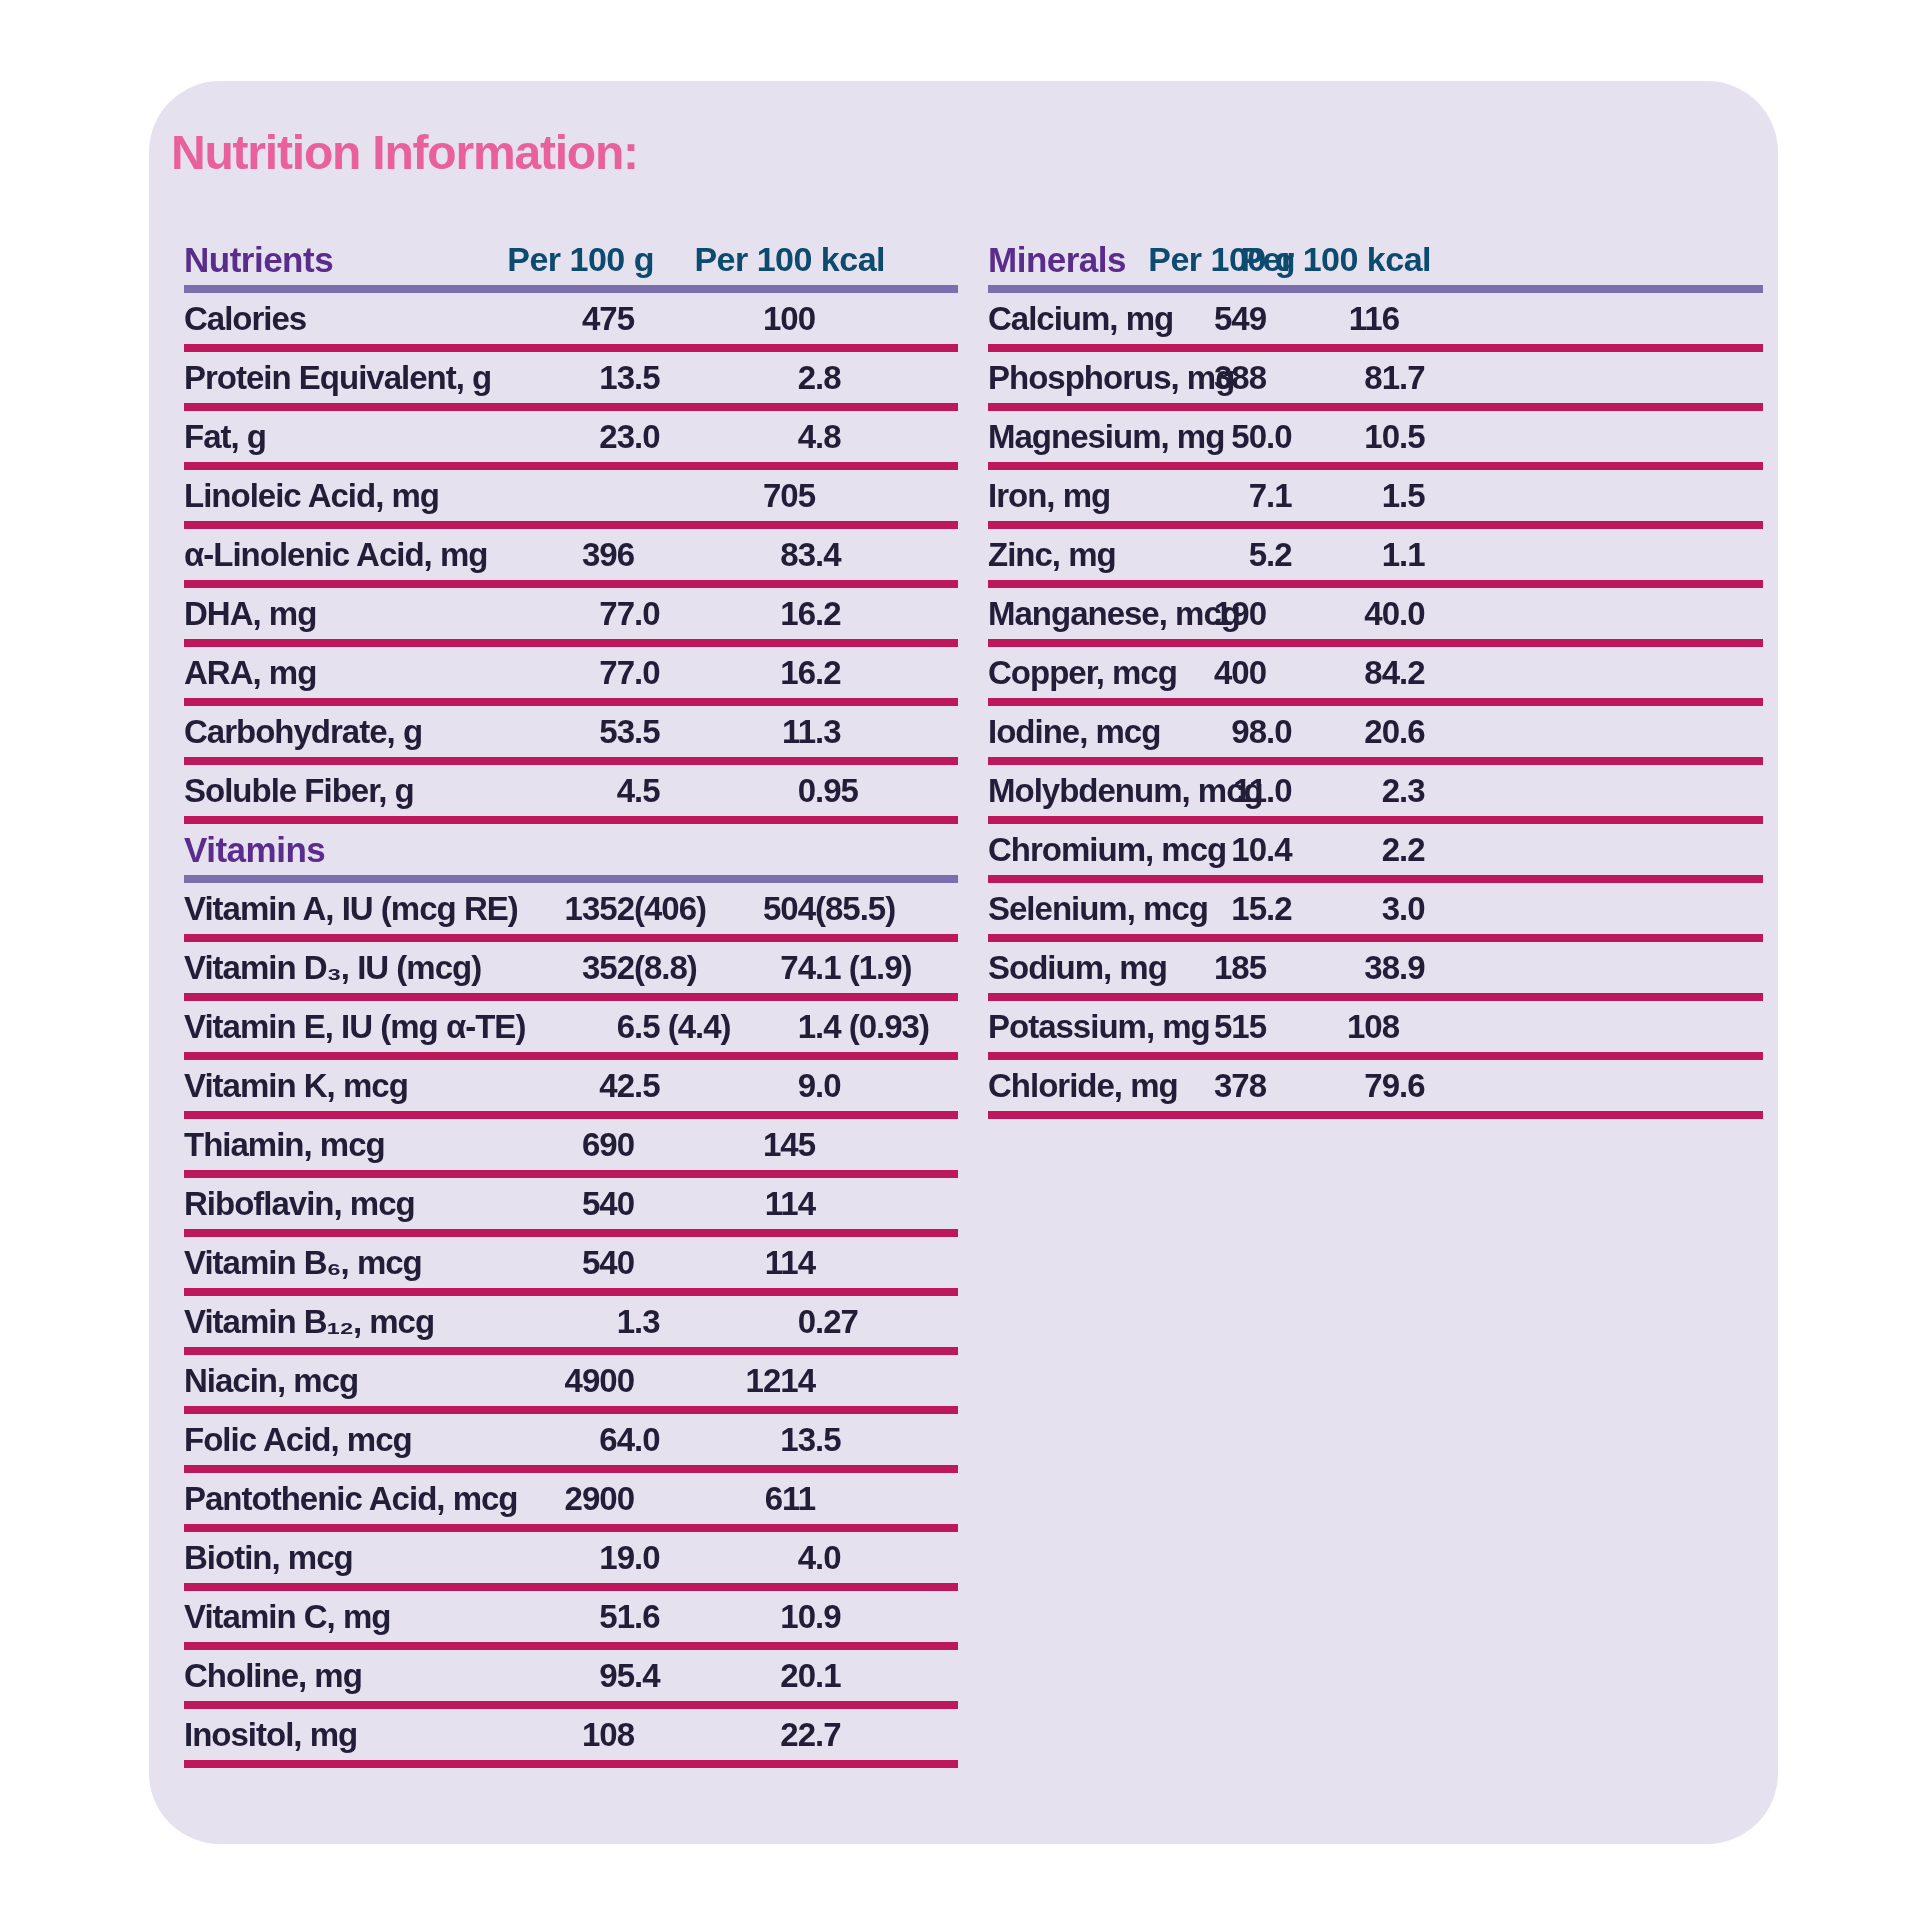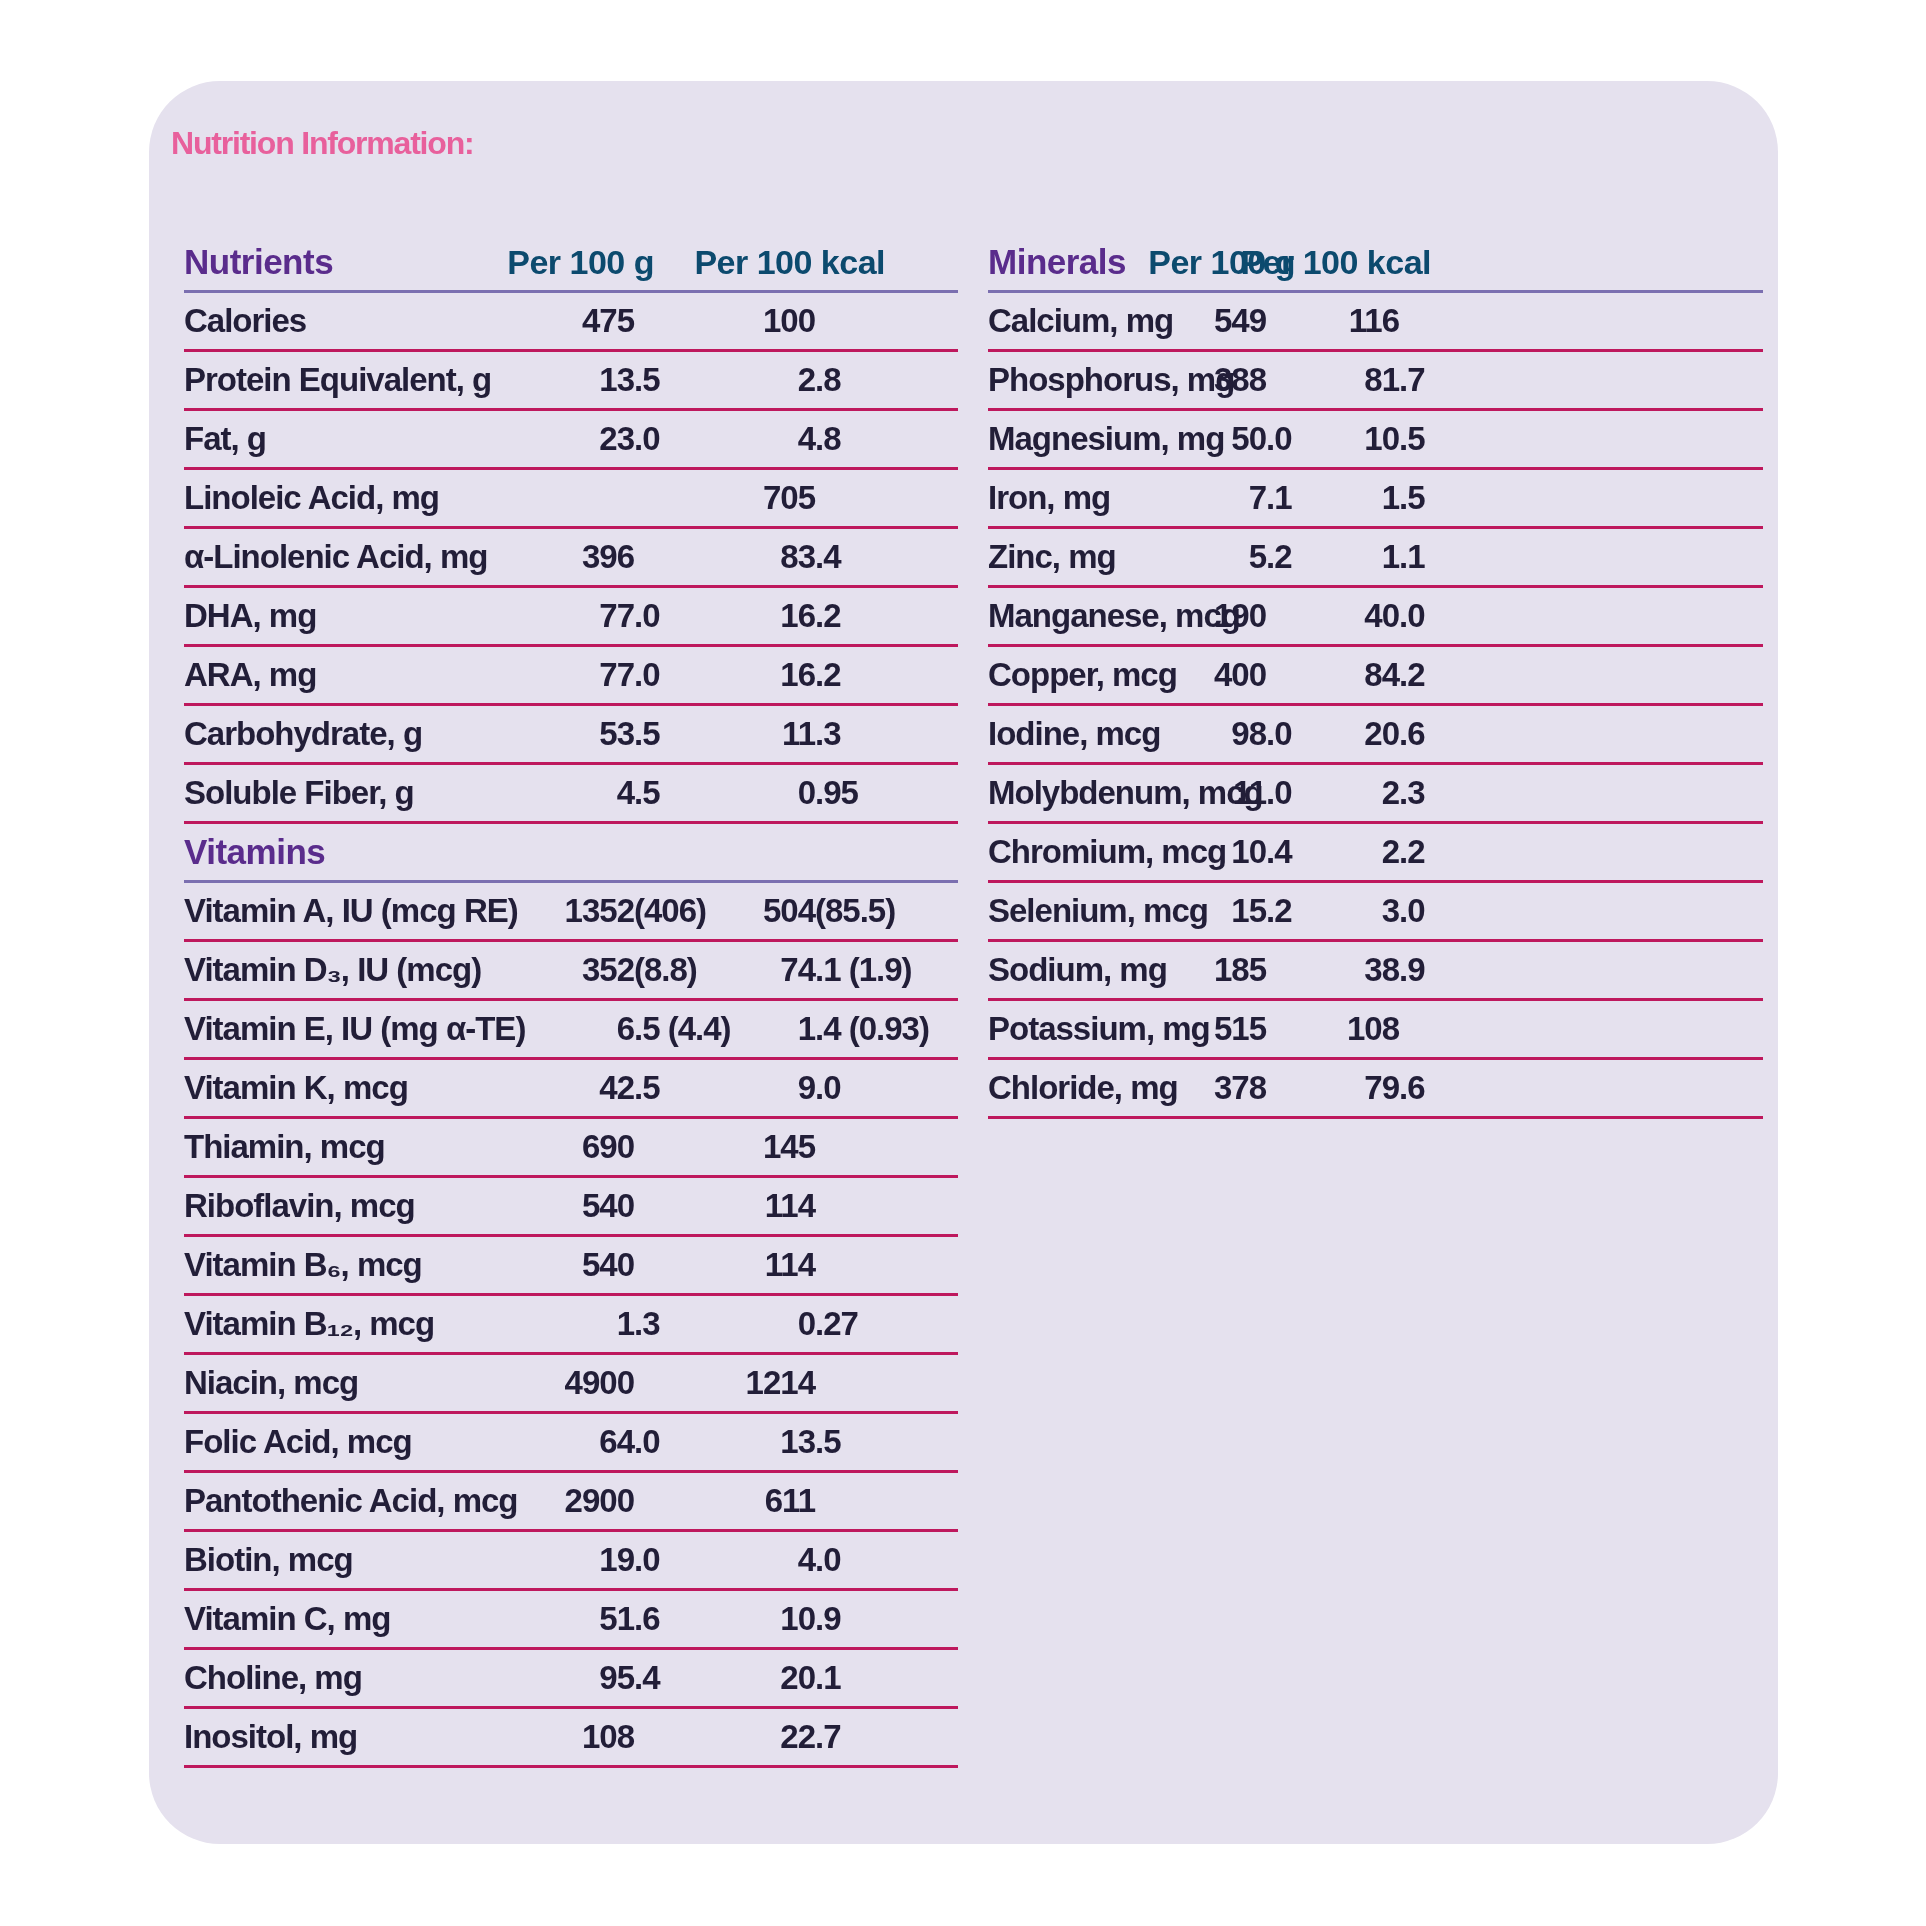--- a/index.html
+++ b/index.html
@@ -7,29 +7,29 @@
     position:relative; width:1927px; height:1927px; background:#ffffff;
     font-family:"Liberation Sans","DejaVu Sans",sans-serif;
     overflow:hidden;
   }
   #panel {
     position:absolute; left:149px; top:81px; width:1629px; height:1763px;
     background:#e5e1ee; border-radius:71px;
   }
   #title {
     position:absolute; left:22px; top:44px;
-    font-size:32px; font-weight:bold; letter-spacing:-1.2px;
+    font-size:48px; font-weight:bold; letter-spacing:-1.2px;
     color:#e8609c; white-space:nowrap;
   }
   .tbl { position:absolute; top:153px; }
   #tbl-nutrients { left:35px;  width:774px; }
   #tbl-minerals  { left:839px; width:775px; }
   .row {
     position:relative; height:59px; box-sizing:border-box;
-    border-bottom:3px solid #be185d;
+    border-bottom:8px solid #be185d;
     display:flex; align-items:center;
     font-size:33px; font-weight:bold; letter-spacing:-1px;
     color:#221e38; white-space:nowrap;
   }
   .row-label { position:relative; }
   .row-label.indent { }
   .header-row, .section-row { border-bottom-color:#7b6fb0; }
   .tbl-title, .section-label {
     color:#5a2c8c; font-size:35px; font-weight:bold; letter-spacing:-0.5px;
   }

